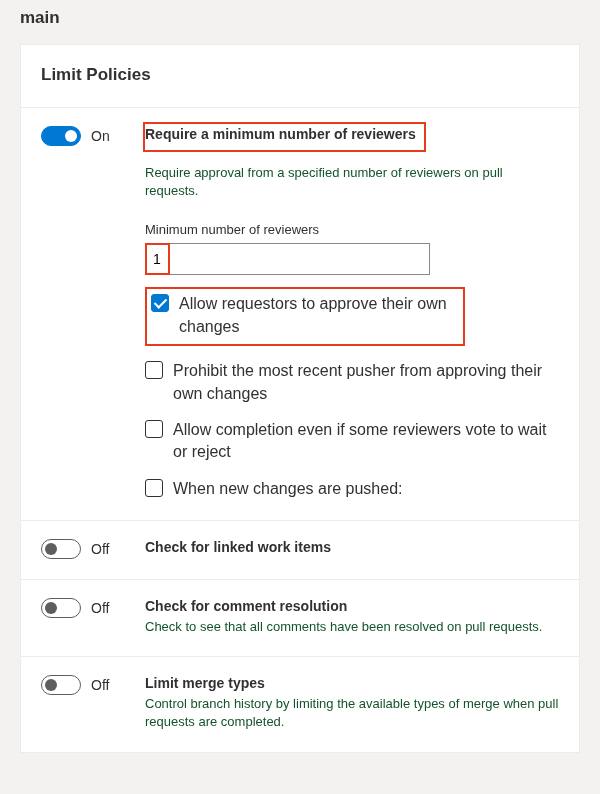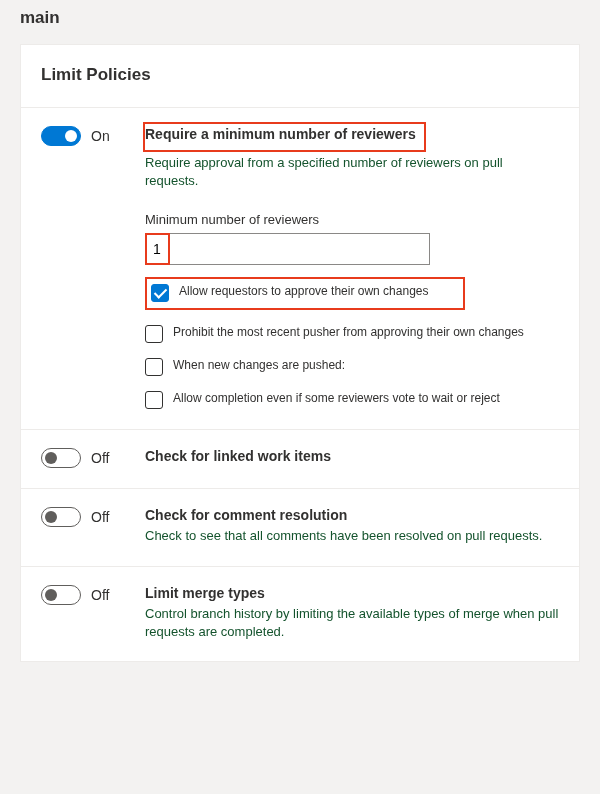--- a/index.html
+++ b/index.html
@@ -151,38 +151,38 @@
       position: absolute;
       left: 5px;
       top: 1px;
       width: 5px;
       height: 10px;
       border: solid #fff;
       border-width: 0 2px 2px 0;
       transform: rotate(45deg);
     }
     .cb-label {
-      font-size: 12px;
+      font-size: 16px;
       color: #323130;
       line-height: 1.4;
     }
     .highlight-row {
       border: 2px solid #e83b1c;
       padding: 4px 6px 6px 4px;
       margin-top: 12px;
       display: inline-flex;
       align-items: flex-start;
       gap: 10px;
       width: 320px;
     }
     .highlight-title-wrap {
       display: inline-block;
       border: 2px solid #e83b1c;
       padding: 2px 8px 4px 0;
-      margin: -4px 0 2px -2px;
+      margin: -4px 0 12px -2px;
     }
   </style>
 </head>
 <body>
 
 <div class="page">
   <div class="branch-title">main</div>
 
   <div class="card">
     <div class="card-header">
@@ -216,26 +216,26 @@
             <span class="cb-label">Allow requestors to approve their own changes</span>
           </div>
 
           <div class="checkbox-row">
             <div class="checkbox"></div>
             <span class="cb-label">Prohibit the most recent pusher from approving their own changes</span>
           </div>
 
           <div class="checkbox-row">
             <div class="checkbox"></div>
-            <span class="cb-label">When new changes are pushed:</span>
+            <span class="cb-label">Allow completion even if some reviewers vote to wait or reject</span>
           </div>
 
           <div class="checkbox-row">
             <div class="checkbox"></div>
-            <span class="cb-label">Allow completion even if some reviewers vote to wait or reject</span>
+            <span class="cb-label">When new changes are pushed:</span>
           </div>
         </div>
       </div>
     </div>
 
     <div class="policy">
       <div class="toggle-col">
         <div class="toggle">
             <div class="knob"></div>
           </div>

